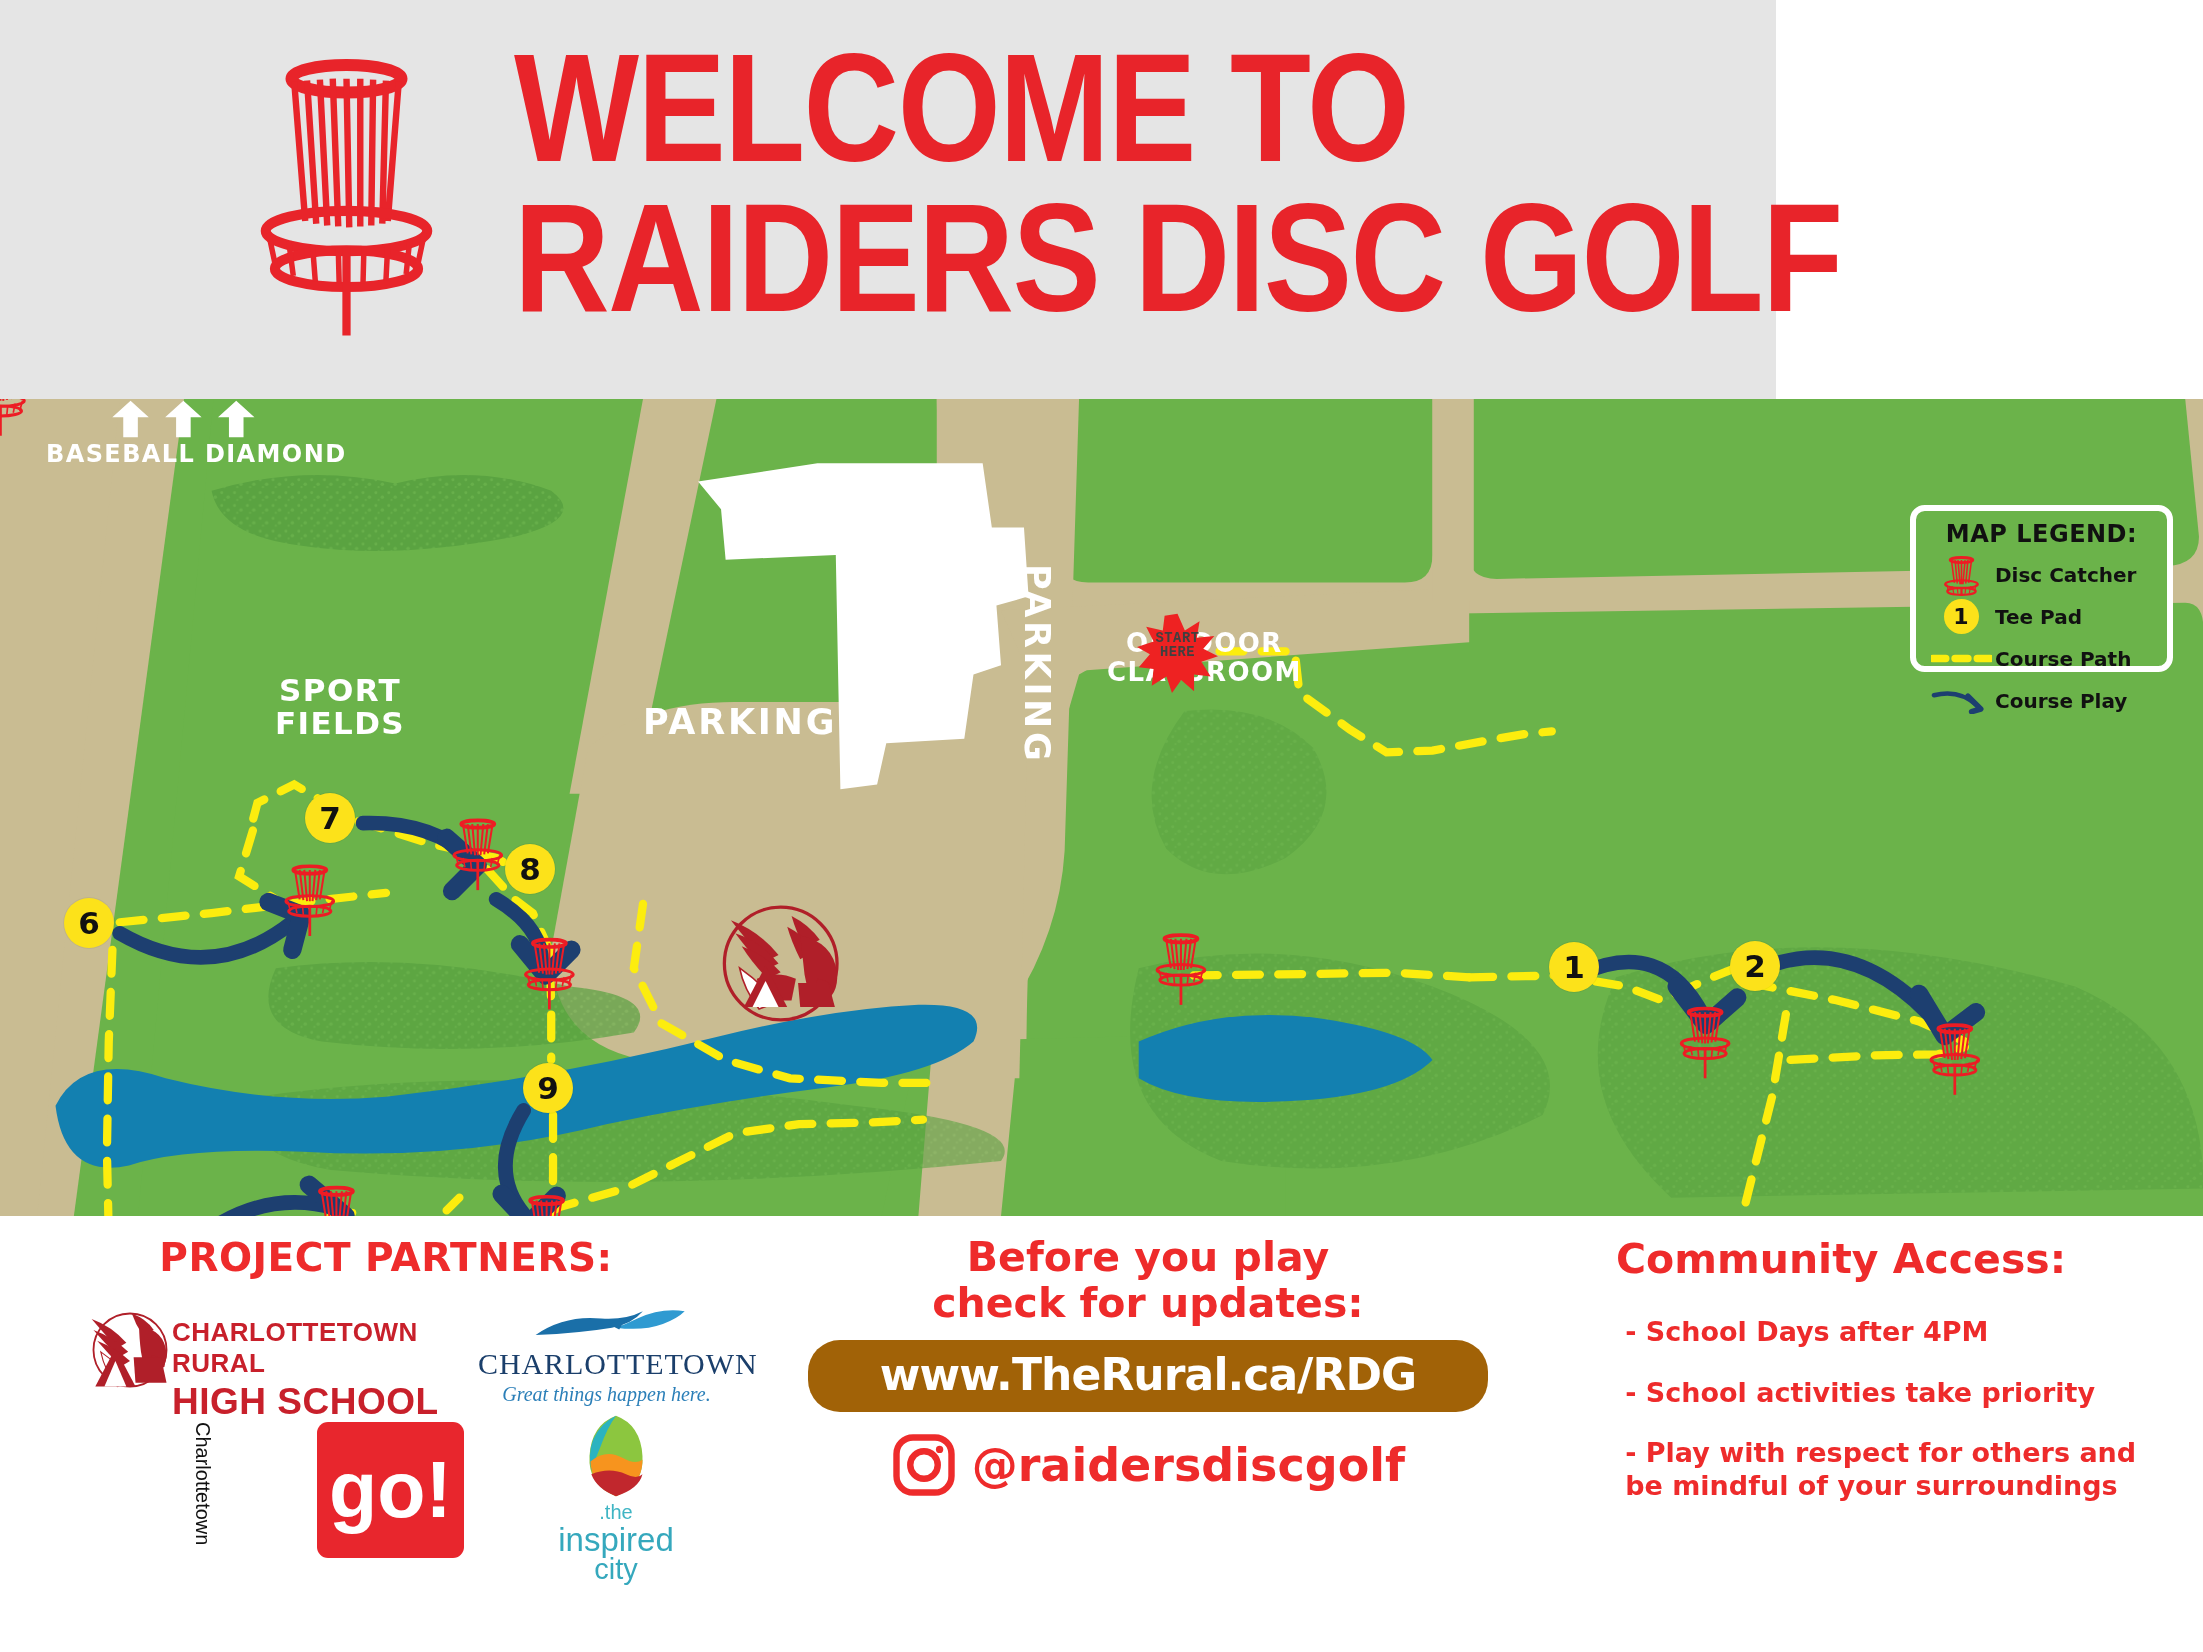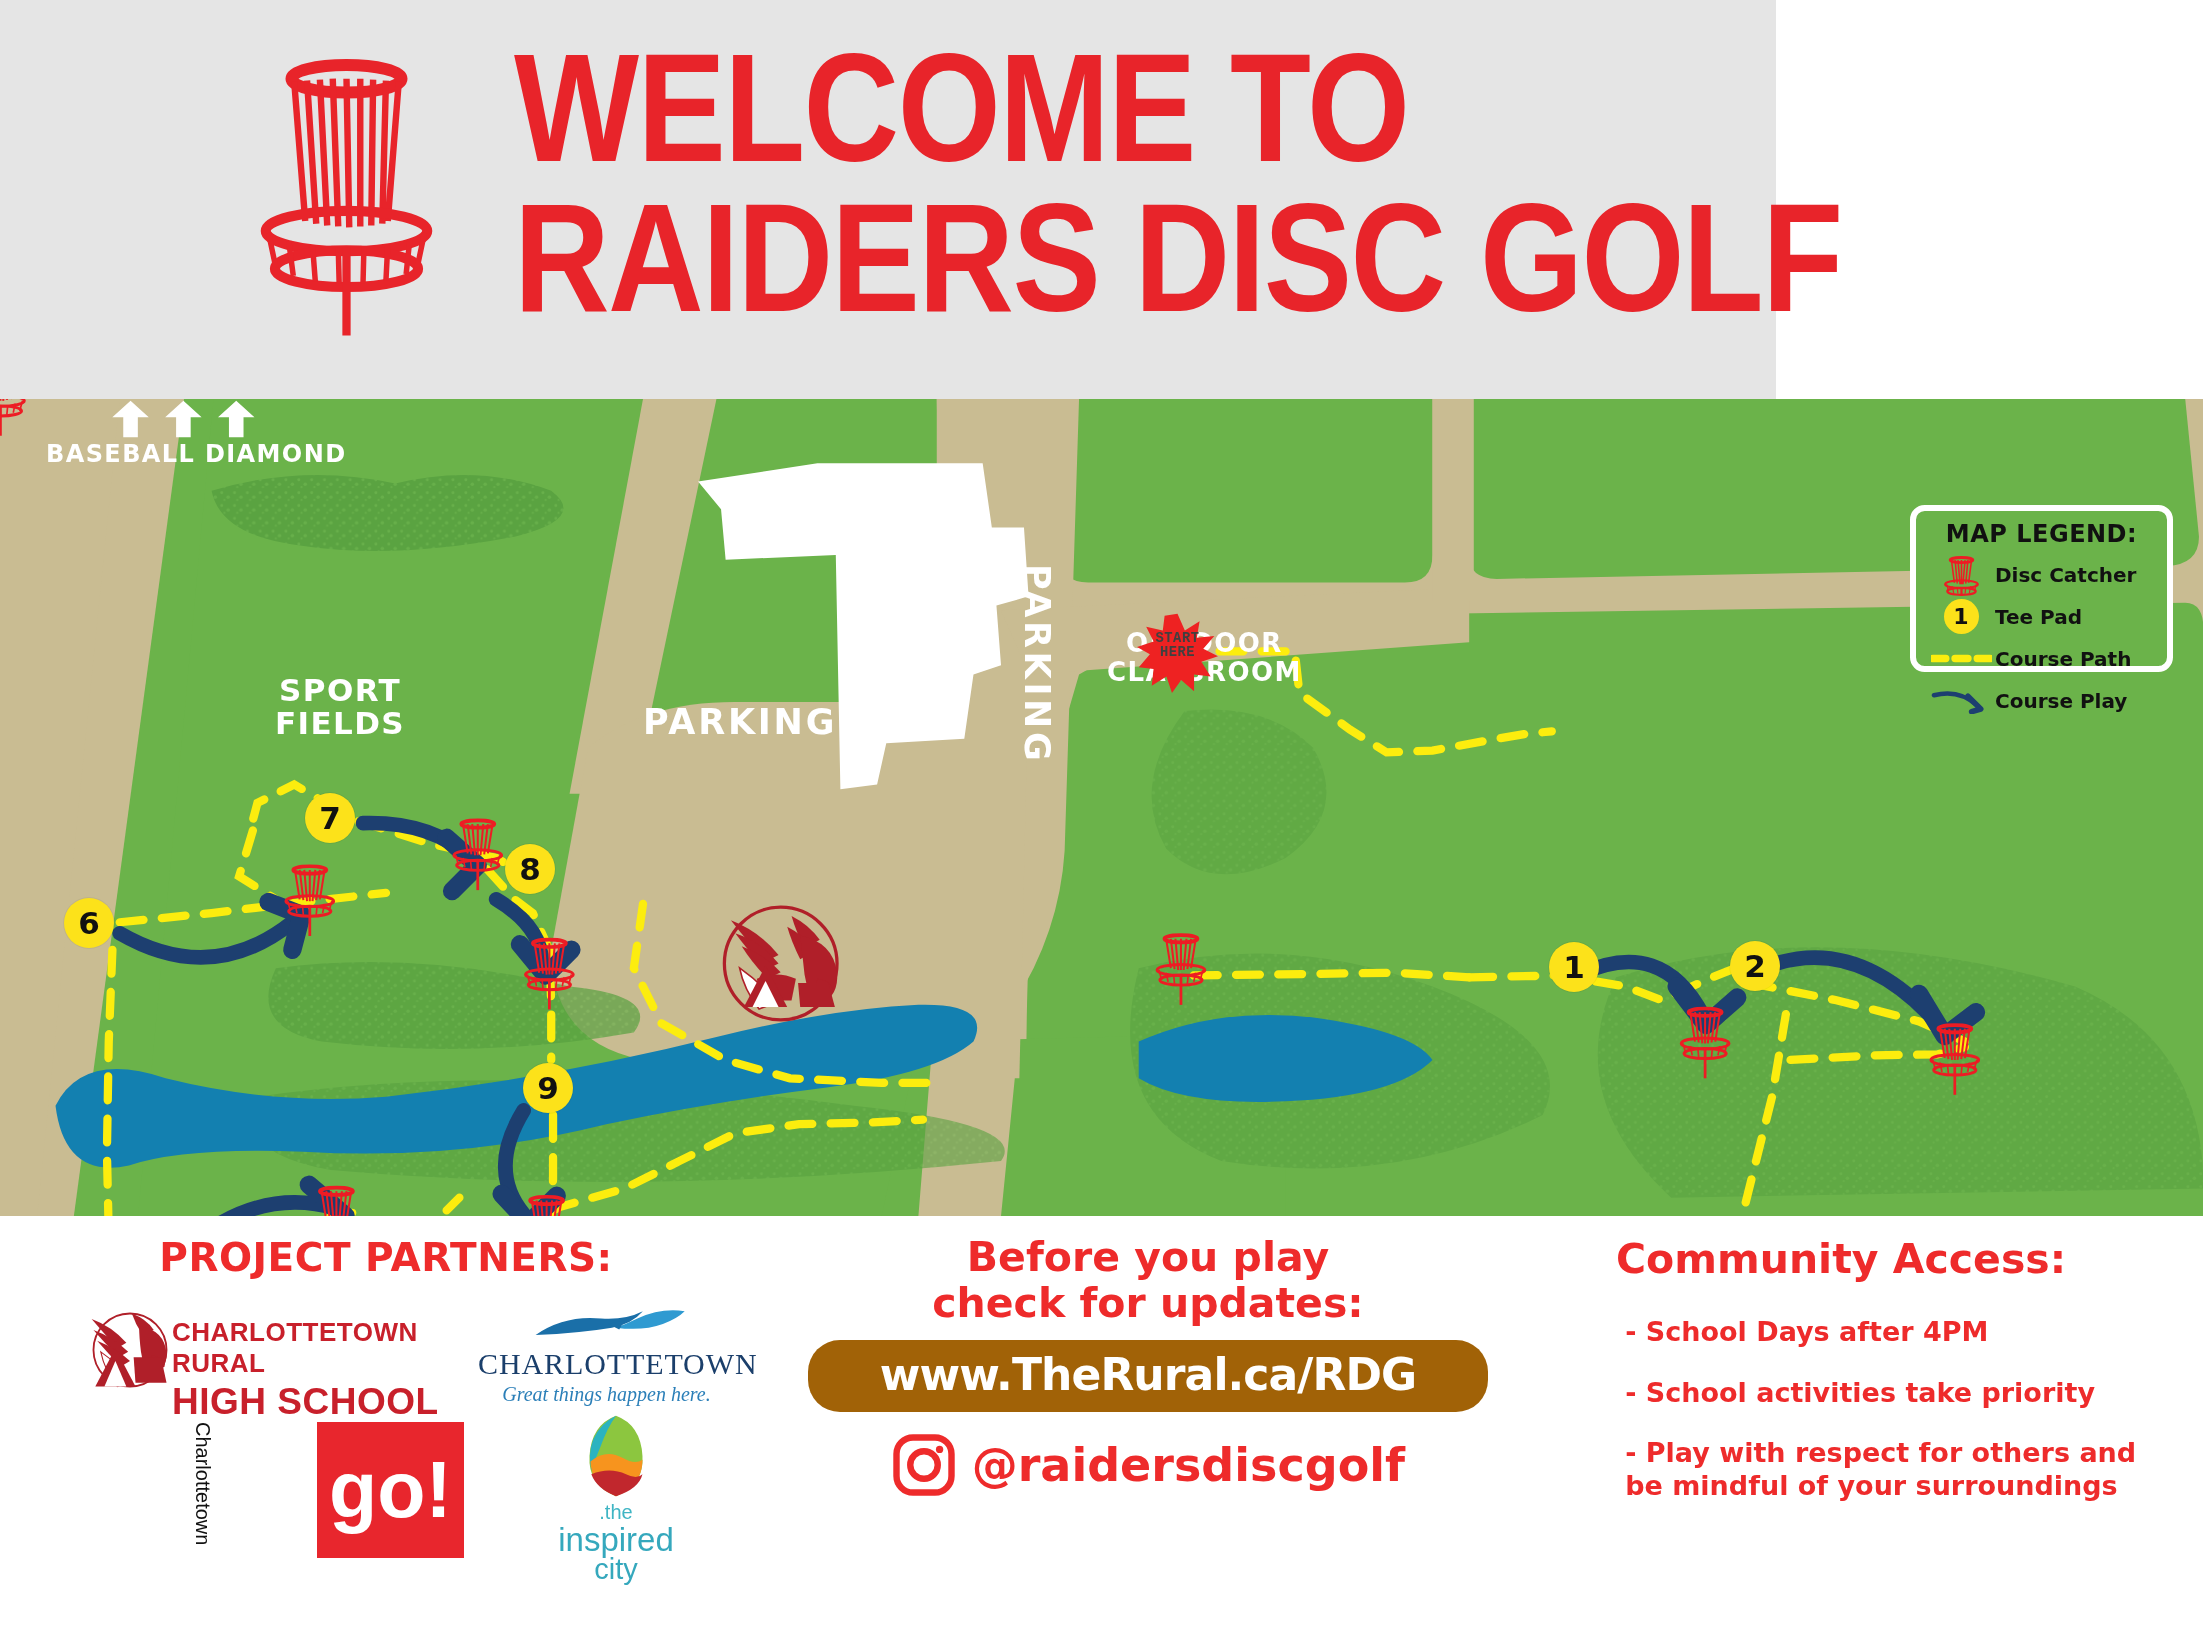--- a/index.html
+++ b/index.html
@@ -89,21 +89,21 @@
   #ctown-name{color:#1b3f6b;font-family:"Liberation Serif",serif;font-size:30px;letter-spacing:0.9px;font-weight:normal;}
   #ctown-tag{color:#2b7fb8;font-family:"Liberation Serif",serif;font-style:italic;font-size:20px;margin-top:1.8px;}
 
   #logo-pei{position:absolute;left:53px;top:7.3px;width:130px;height:136px;
      background:#fff;border:4.6px solid #111;box-sizing:border-box;}
   #pei-big{font-family:"Liberation Sans",sans-serif;font-weight:bold;font-size:57px;
      color:#111;text-align:center;line-height:.98;letter-spacing:-1.8px;margin-top:1.8px;}
   #pei-adv{background:#fff;color:#111;font-size:24px;text-align:center;font-family:"Liberation Sans",sans-serif;}
   #pei-init{background:#111;color:#fff;font-size:24px;text-align:center;font-family:"Liberation Sans",sans-serif;}
 
-  #logo-go{position:absolute;left:280px;top:7.3px;width:147px;height:136px;background:#e8262d;}
+  #logo-go{position:absolute;left:280px;top:7.3px;width:147px;height:136px;background:#e8262d;border-radius:11px;}
   #go-word{color:#fff;font-family:"Liberation Sans",sans-serif;font-size:79px;font-weight:bold;
      text-align:center;line-height:136px;}
   #go-vert{position:absolute;left:154px;top:7.3px;height:136px;color:#111;font-size:20px;
      writing-mode:vertical-rl;font-family:"Liberation Sans",sans-serif;}
 
   #logo-inspired{position:absolute;left:487px;top:0px;width:184px;height:147px;text-align:center;}
   #insp-the{color:#3fb5c4;font-size:20px;font-family:"Liberation Sans",sans-serif;}
   #insp-inspired{color:#35a8bd;font-size:33px;font-family:"Liberation Sans",sans-serif;line-height:.95;}
   #insp-city{color:#35a8bd;font-size:29px;font-family:"Liberation Sans",sans-serif;line-height:.95;}
 

